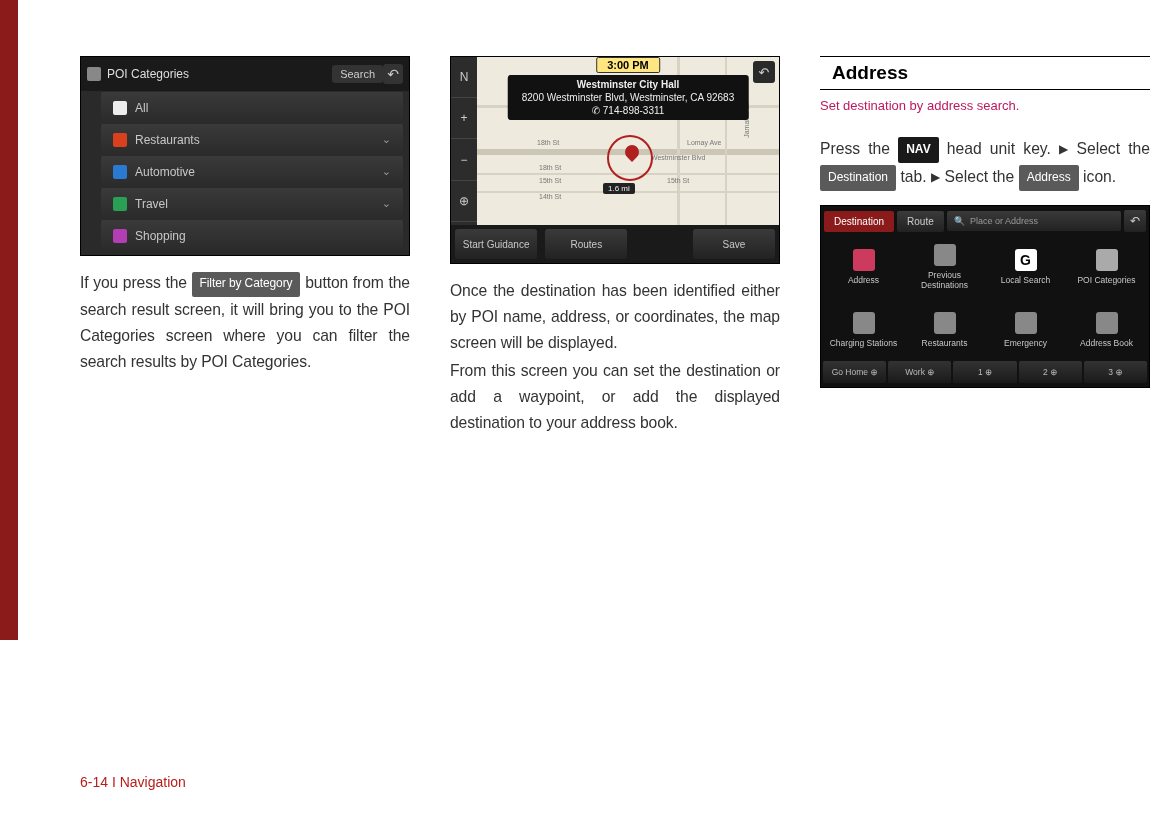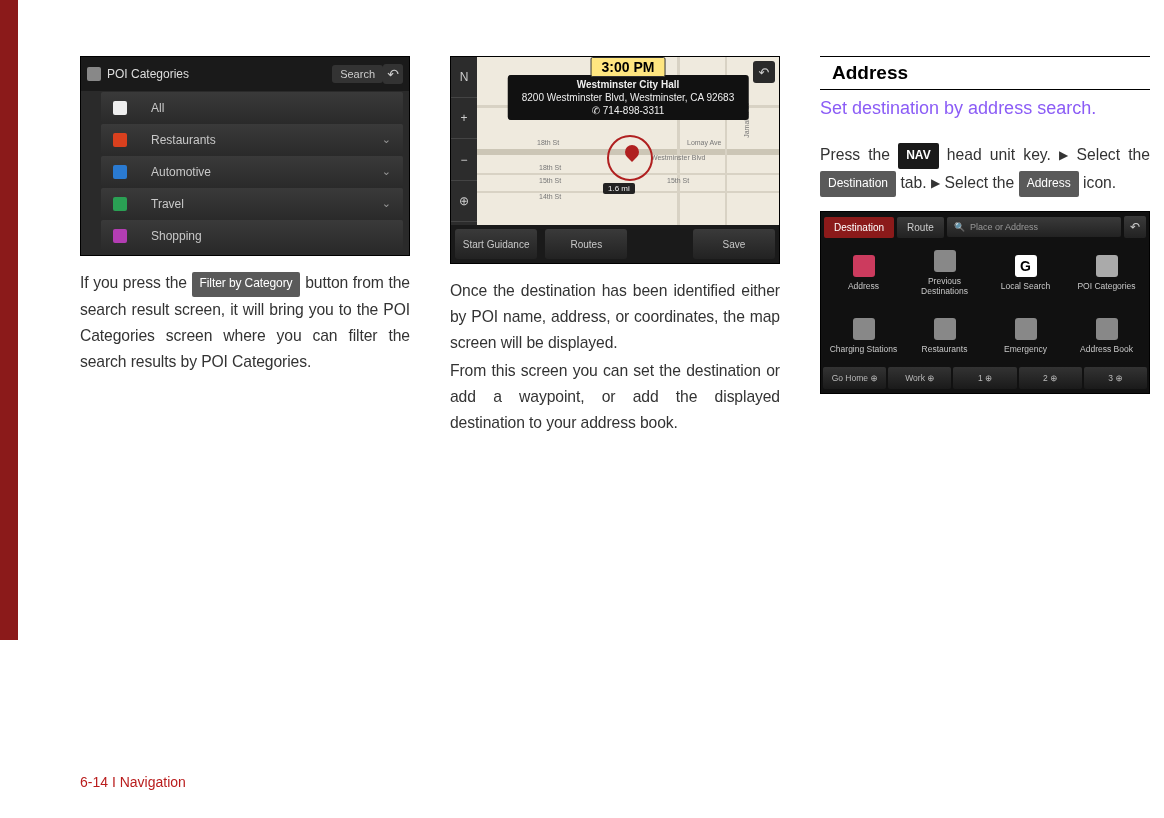--- a/index.html
+++ b/index.html
@@ -56,21 +56,21 @@
     background: #333; color: #ccc; font-size: 11px; padding: 3px 8px; border-radius: 3px;
     display: flex; align-items: center; gap: 6px;
   }
   .back-arrow { width: 20px; height: 20px; background: #333; border-radius: 3px; display:flex; align-items:center; justify-content:center; color:#ccc; font-size:14px;}
   .poi-row {
     display: flex; align-items: center; justify-content: space-between;
     background: linear-gradient(#3a3a3a,#2a2a2a);
     height: 31px; margin: 1px 6px 0 20px; padding: 0 12px;
     color: #c8c8c8; font-size: 12px; border-radius: 2px;
   }
-  .poi-row-left { display: flex; align-items: center; gap: 24px; }
+  .poi-row-left { display: flex; align-items: center; gap: 8px; }
   .poi-swatch { width: 14px; height: 14px; border-radius: 2px; display:inline-block; }
   .chev { color: #999; font-size: 11px; }
 
   
   .map-shot { height: 208px; background: #e6e1d5; }
   .map-left {
     position: absolute; left: 0; top: 0; width: 26px; height: 100%;
     display: flex; flex-direction: column;
   }
   .map-left .sq {
@@ -78,21 +78,21 @@
     display:flex; align-items:center; justify-content:center; font-size:12px;
   }
   .map-area { position:absolute; left:26px; top:0; right:0; height:170px; background:#efeade; }
   .map-road { position:absolute; background:#d8d2c4; }
   .map-top-label {
     position:absolute; left:50%; transform:translateX(-50%); top:4px;
     background:#111; color:#eee; font-size:10px; padding:3px 14px; border-radius:3px;
     text-align:center; line-height:1.3; white-space: nowrap;
   }
   .map-clock { position:absolute; left:50%; transform:translateX(-50%); top:0px; z-index:3;
-    background:#ffe680; color:#000; font-size:14px; font-weight:bold; padding:1px 10px; border:1px solid #333; border-radius:2px;}
+    background:#ffe680; color:#000; font-size:11px; font-weight:bold; padding:1px 10px; border:1px solid #333; border-radius:2px;}
   .map-back-sq { position:absolute; right:4px; top:4px; width:22px; height:22px; background:#2a2a2a; color:#ccc; border-radius:3px; display:flex; align-items:center; justify-content:center; font-size:13px;}
   .map-pin-ring {
     position:absolute; width:46px; height:46px; border:2px solid #b02020; border-radius:50%;
     left:130px; top:78px;
   }
   .map-pin {
     position:absolute; left:148px; top:88px; width:14px; height:14px; background:#b02020;
     border-radius:50% 50% 50% 0; transform: rotate(-45deg);
   }
   .map-street-lbl { position:absolute; color:#777; font-size:7px; white-space:nowrap; }
@@ -127,21 +127,21 @@
   }
   .btn-chip.dark { background: #1a1a1a; font-weight: bold; }
 
   
   .section-header-line { border-top: 1px solid #000; margin-bottom:2px;}
   .section-title {
     font-weight: bold; font-size: 19px; color:#000;
     border-bottom: 1px solid #000;
     padding: 3px 0 5px 12px;
   }
-  .subtitle { font-size: 18px; color:#8b5cf6; margin-top:8px; }
+  .subtitle { font-size: 13px; color:#be185d; margin-top:8px; }
   .instr {
     font-size: 15.7px; line-height: 1.75; color:#333; margin-top: 22px;
     text-align: justify;
   }
   .tri { display:inline-block; font-size:12px; vertical-align:1px; }
 
   
   .dest-shot { height: 183px; margin-top: 14px; background:#111; }
   .dest-top {
     height: 30px; display:flex; align-items:center; gap:3px; padding:3px;

